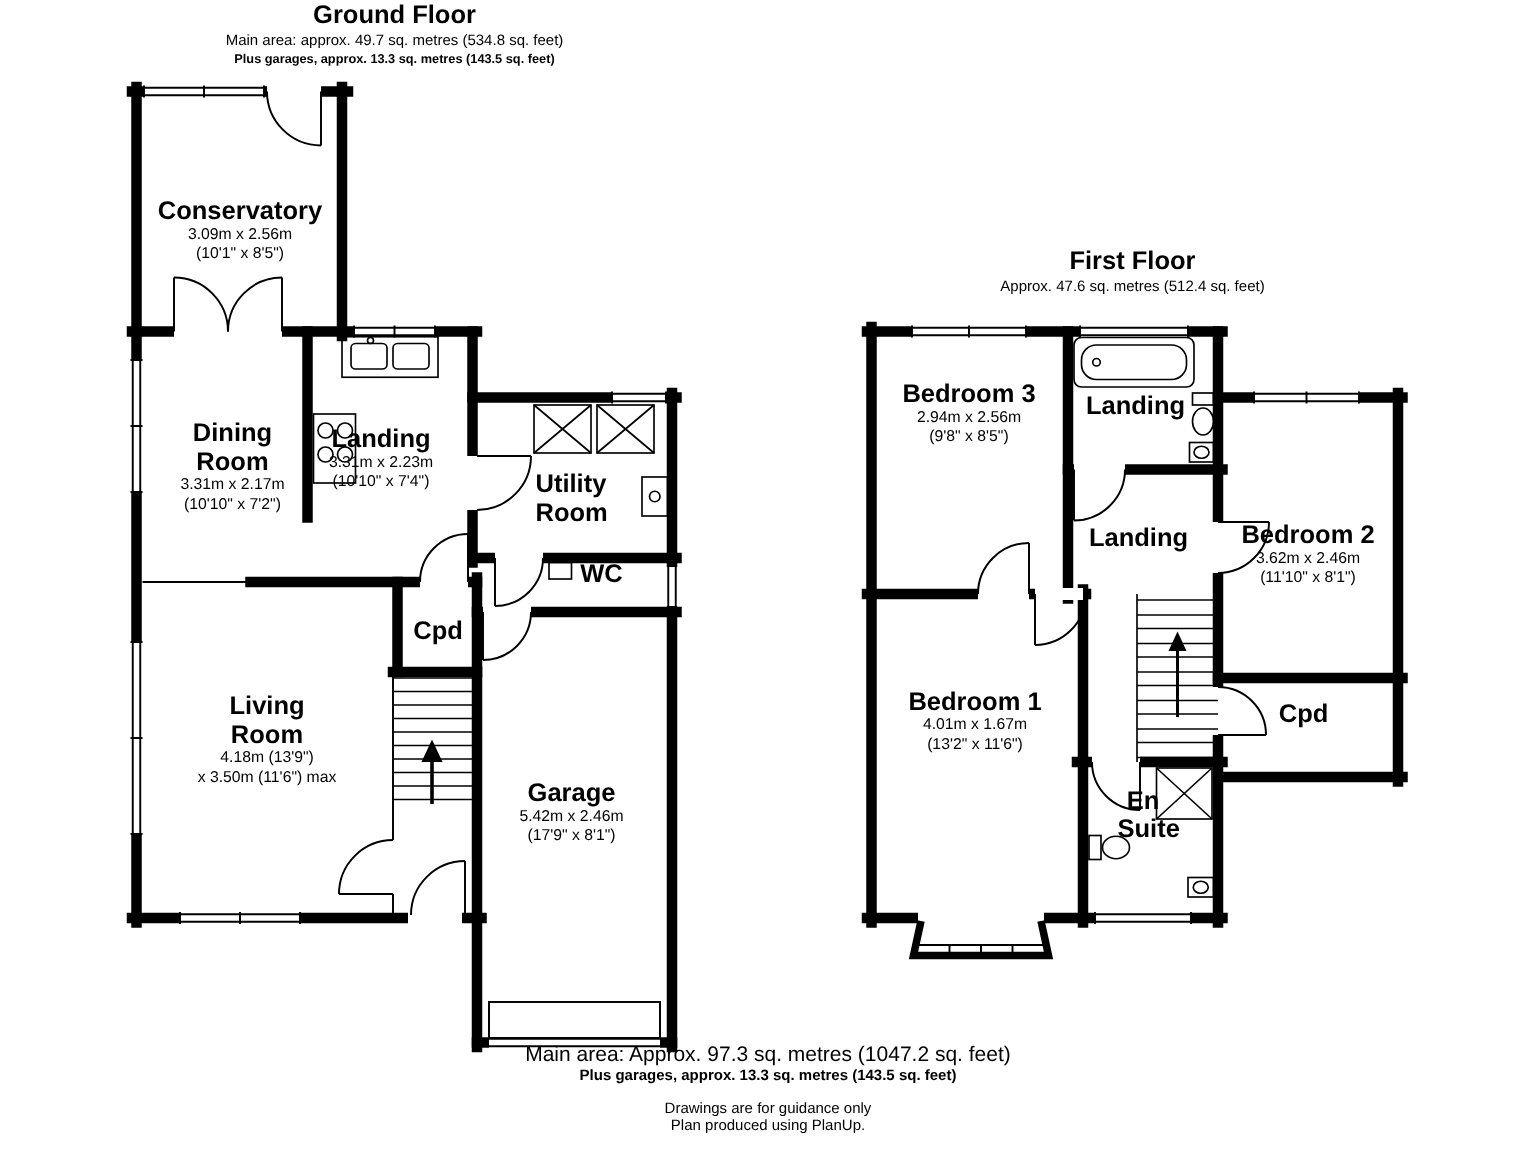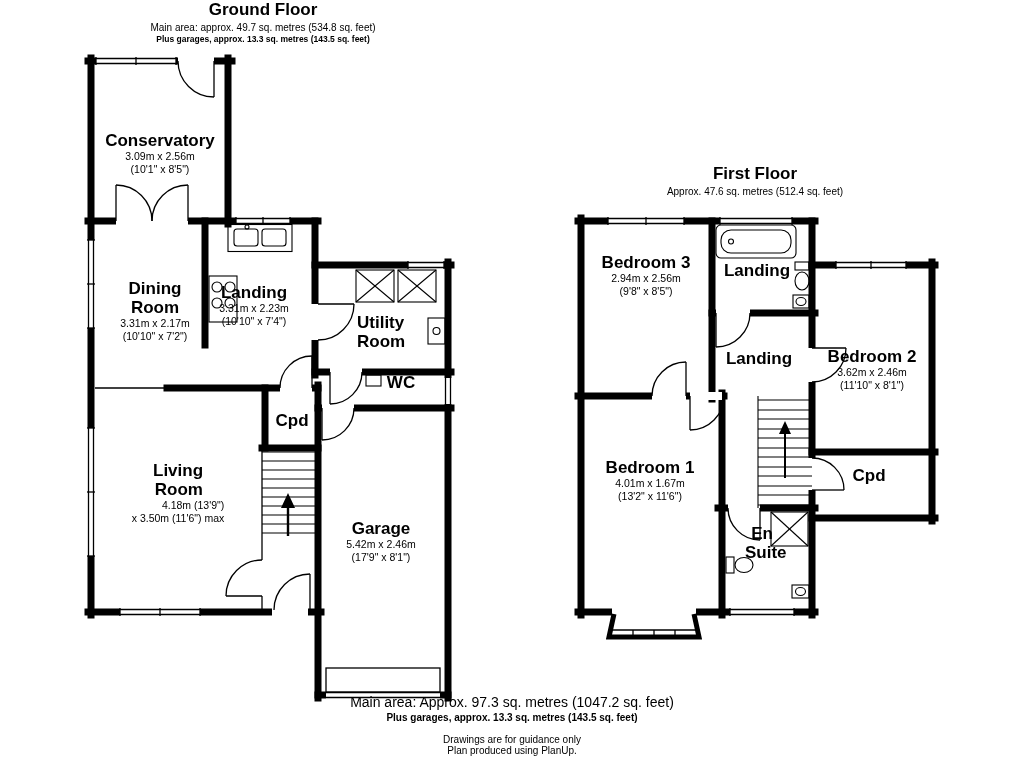--- a/index.html
+++ b/index.html
@@ -341,21 +341,21 @@
 </div>
 
 <div class="room-label" style="left:401px;top:373px;">
   <div class="rn">WC</div>
 </div>
 
 <div class="room-label" style="left:292px;top:411px;">
   <div class="rn">Cpd</div>
 </div>
 
-<div class="room-label" style="left:178px;top:461px;text-align:right;">
+<div class="room-label" style="left:178px;top:461px;">
   <div class="rn" style="width:50px;margin:0 auto;">Living Room</div>
   <div class="rd">4.18m (13'9")</div>
   <div class="rd">x 3.50m (11'6") max</div>
 </div>
 
 <div class="room-label" style="left:381px;top:519px;">
   <div class="rn">Garage</div>
   <div class="rd">5.42m x 2.46m</div>
   <div class="rd">(17'9" x 8'1")</div>
 </div>

